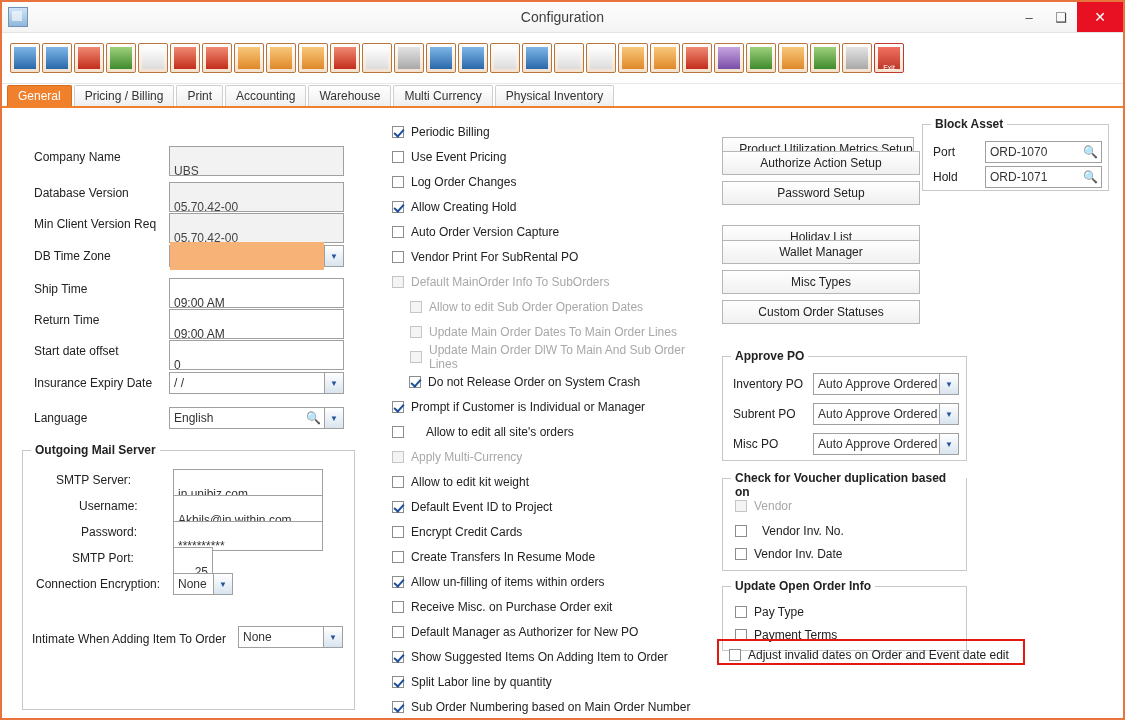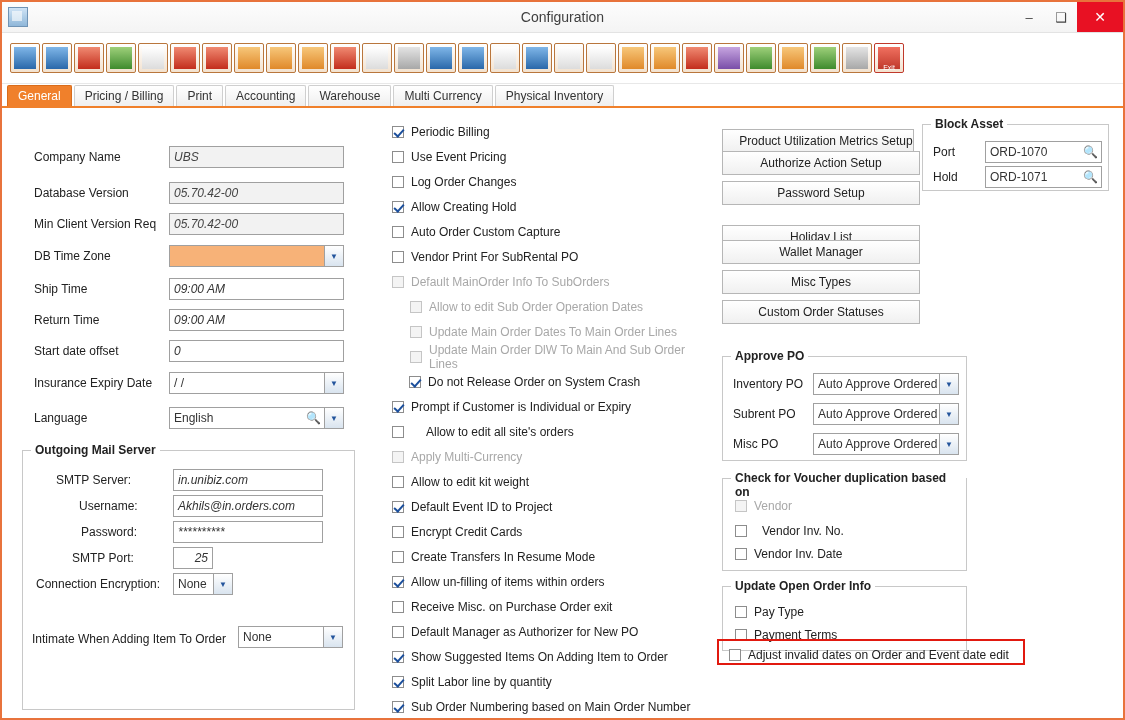--- a/index.html
+++ b/index.html
@@ -157,27 +157,26 @@
   }
   .fld-label {
     font-size: 12px;
     color: #222;
   }
   .txtbox {
     box-sizing: border-box;
     height: 22px;
     border: 1px solid #a0a0a0;
     background: #ffffff;
-    padding: 0 4px;
+    padding: 14px 4px;
     font-size: 12px;
     color: #333;
     line-height: 20px;
     overflow: hidden;
     white-space: nowrap;
-    font-style: italic;
   }
   .txtbox.readonly { background: #f2f2f2; color: #444; }
   .txtbox.orange { background: #f7b278; }
   .combo {
     box-sizing: border-box;
     height: 22px;
     border: 1px solid #a0a0a0;
     background: #ffffff;
     display: flex;
     align-items: center;
@@ -437,21 +436,21 @@
         <span class="arrow">▼</span>
       </div>
 
       <div class="groupbox" style="left:20px; top:342px; width:333px; height:260px;">
         <span class="legend">Outgoing Mail Server</span>
 
         <span class="sm-lbl" style="position:absolute; left:33px; top:22px;">SMTP Server:</span>
         <div class="txtbox" style="position:absolute; left:150px; top:18px; width:150px;">in.unibiz.com</div>
 
         <span class="sm-lbl" style="position:absolute; left:56px; top:48px;">Username:</span>
-        <div class="txtbox" style="position:absolute; left:150px; top:44px; width:150px;">Akhils@in.orders.com</div>
+        <div class="txtbox" style="position:absolute; left:150px; top:44px; width:150px;">Akhils@in.within.com</div>
 
         <span class="sm-lbl" style="position:absolute; left:58px; top:74px;">Password:</span>
         <div class="txtbox" style="position:absolute; left:150px; top:70px; width:150px;">**********</div>
 
         <span class="sm-lbl" style="position:absolute; left:49px; top:100px;">SMTP Port:</span>
         <div class="txtbox" style="position:absolute; left:150px; top:96px; width:40px; text-align:right;">25</div>
 
         <span class="sm-lbl" style="position:absolute; left:13px; top:126px;">Connection Encryption:</span>
         <div class="combo" style="position:absolute; left:150px; top:122px; width:60px;">
           <span class="val">None</span>
@@ -478,21 +477,21 @@
       <div class="chk-row" style="left:10px; top:65px;">
         <span class="chk"></span>
         <span>Log Order Changes</span>
       </div>
       <div class="chk-row" style="left:10px; top:90px;">
         <span class="chk checked"></span>
         <span>Allow Creating Hold</span>
       </div>
       <div class="chk-row" style="left:10px; top:115px;">
         <span class="chk"></span>
-        <span>Auto Order Custom Capture</span>
+        <span>Auto Order Version Capture</span>
       </div>
       <div class="chk-row" style="left:10px; top:140px;">
         <span class="chk"></span>
         <span>Vendor Print For SubRental PO</span>
       </div>
       <div class="chk-row dis" style="left:10px; top:165px;">
         <span class="chk dis"></span>
         <span>Default MainOrder Info To SubOrders</span>
       </div>
       <div class="chk-row dis" style="left:28px; top:190px;">
@@ -506,21 +505,21 @@
       <div class="chk-row dis" style="left:28px; top:240px;">
         <span class="chk dis"></span>
         <span>Update Main Order DlW To Main And Sub Order Lines</span>
       </div>
       <div class="chk-row" style="left:2px; top:265px;padding-left:25px;">
         <span class="chk checked"></span>
         <span>Do not Release Order on System Crash</span>
       </div>
       <div class="chk-row" style="left:10px; top:290px;">
         <span class="chk checked"></span>
-        <span>Prompt if Customer is Individual or Expiry</span>
+        <span>Prompt if Customer is Individual or Manager</span>
       </div>
       <div class="chk-row" style="left:10px; top:315px;gap:15px;">
         <span class="chk"></span>
         <span>Allow to edit all site's orders</span>
       </div>
       <div class="chk-row dis" style="left:10px; top:340px;">
         <span class="chk dis"></span>
         <span>Apply Multi-Currency</span>
       </div>
       <div class="chk-row" style="left:10px; top:365px;">
@@ -559,21 +558,21 @@
         <span class="chk checked"></span>
         <span>Split Labor line by quantity</span>
       </div>
       <div class="chk-row" style="left:10px; top:590px;">
         <span class="chk checked"></span>
         <span>Sub Order Numbering based on Main Order Number</span>
       </div>
     </div>
 
     <div class="col3">
-      <div class="btn-wide" style="left:5px; top:21px; width:192px;padding-left:16px;">Product Utilization Metrics Setup</div>
+      <div class="btn-wide" style="left:5px; top:29px; width:192px;padding-left:16px;">Product Utilization Metrics Setup</div>
       <div class="btn-wide" style="left:5px; top:43px; width:198px;">Authorize Action Setup</div>
       <div class="btn-wide" style="left:5px; top:73px; width:198px;">Password Setup</div>
       <div class="btn-wide" style="left:5px; top:117px; width:198px;">Holiday List</div>
       <div class="btn-wide" style="left:5px; top:132px; width:198px;">Wallet Manager</div>
       <div class="btn-wide" style="left:5px; top:162px; width:198px;">Misc Types</div>
       <div class="btn-wide" style="left:5px; top:192px; width:198px;">Custom Order Statuses</div>
 
       <div class="groupbox" style="left:205px; top:16px; width:187px; height:67px;">
         <span class="legend">Block Asset</span>
         <span class="sm-lbl" style="position:absolute; left:10px; top:20px;">Port</span>

